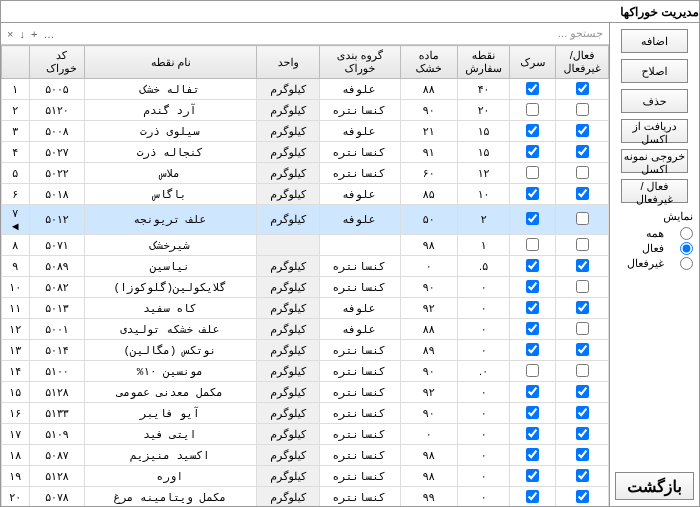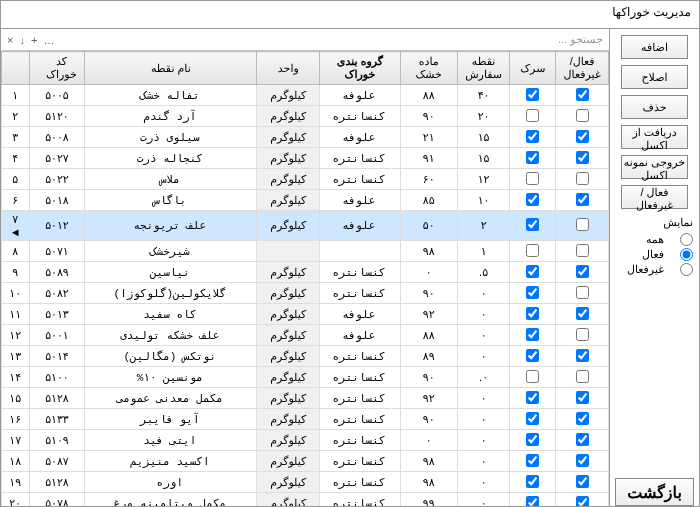--- a/index.html
+++ b/index.html
@@ -1,17 +1,17 @@
 <!DOCTYPE html>
 <html dir="rtl" lang="fa"><head>
 <meta charset="utf-8">
 <style>
   * { box-sizing: border-box; margin: 0; padding: 0; }
   body { font-family: Tahoma, sans-serif; font-size: 11px; background: #fff; direction: rtl; width: 700px; height: 507px; overflow: hidden; border: 1px solid #999; }
-  .title-bar { height: 28px; line-height: 22px; padding: 0 8px; border-bottom: 1px solid #999; font-weight: normal; font-size: 12px; }
+  .title-bar { height: 22px; line-height: 22px; padding: 0 0; border-bottom: 1px solid #999; font-weight: bold; font-size: 12px; }
   .main { display: flex; height: calc(100% - 22px); }
   .sidebar { width: 90px; border-left: 1px solid #999; display: flex; flex-direction: column; }
   .side-btn { height: 24px; margin: 3px 11px; border: 1px solid #888; background: linear-gradient(#fdfdfd,#ececec); font-family: inherit; font-size: 11px; cursor: pointer; }
   .side-btn:first-child{margin-top:6px;}
   .filter-box { margin: 4px 6px; text-align: right; }
   .filter-title { font-weight: normal; margin-bottom: 4px; }
   .filter-box label { display: flex; align-items: center; gap: 16px; font-size: 11px; margin: 2px 0; cursor:pointer;}
   .spacer { flex: 1; }
   .back-btn { height: 28px; margin: 6px 5px; border: 1px solid #888; background: linear-gradient(#fdfdfd,#ececec); font-family: inherit; font-size: 16px; font-weight: bold; cursor:pointer;}
   .content { flex: 1; display: flex; flex-direction: column; }
@@ -22,21 +22,21 @@
   table { border-collapse: collapse; width: 100%; font-size: 11px; }
   thead th { background: linear-gradient(#f7f7f7,#e5e5e5); border: 1px solid #bbb; padding: 3px 4px; height: 30px; font-weight: normal; }
   tbody td { border: 1px solid #ddd; padding: 2px 4px; height: 21px; text-align: center; }
   tbody td.txt { text-align: center; padding-right:6px;font-family:Liberation Mono, monospace;}
   tbody tr.selected td { background: #cfe6ff; }
   tbody td.unit { background:#f0f0f0; }
   input[type=checkbox] { cursor:pointer; }
   .col-active, .col-sarak { width: 40px; }
   .col-noghte { width: 35px; }
   .col-made { width: 50px; }
-  .col-group { width: 70px; font-weight: bold; }
+  .col-group { width: 70px; }
   .col-unit { width: 55px; }
   .col-name { width: 150px; }
   .col-code { width: 45px; padding-left: 13px; }
   .col-row { width: 24px; }
 </style>
 </head>
 <body>
 
 <div class="title-bar">مدیریت خوراکها</div>
 

